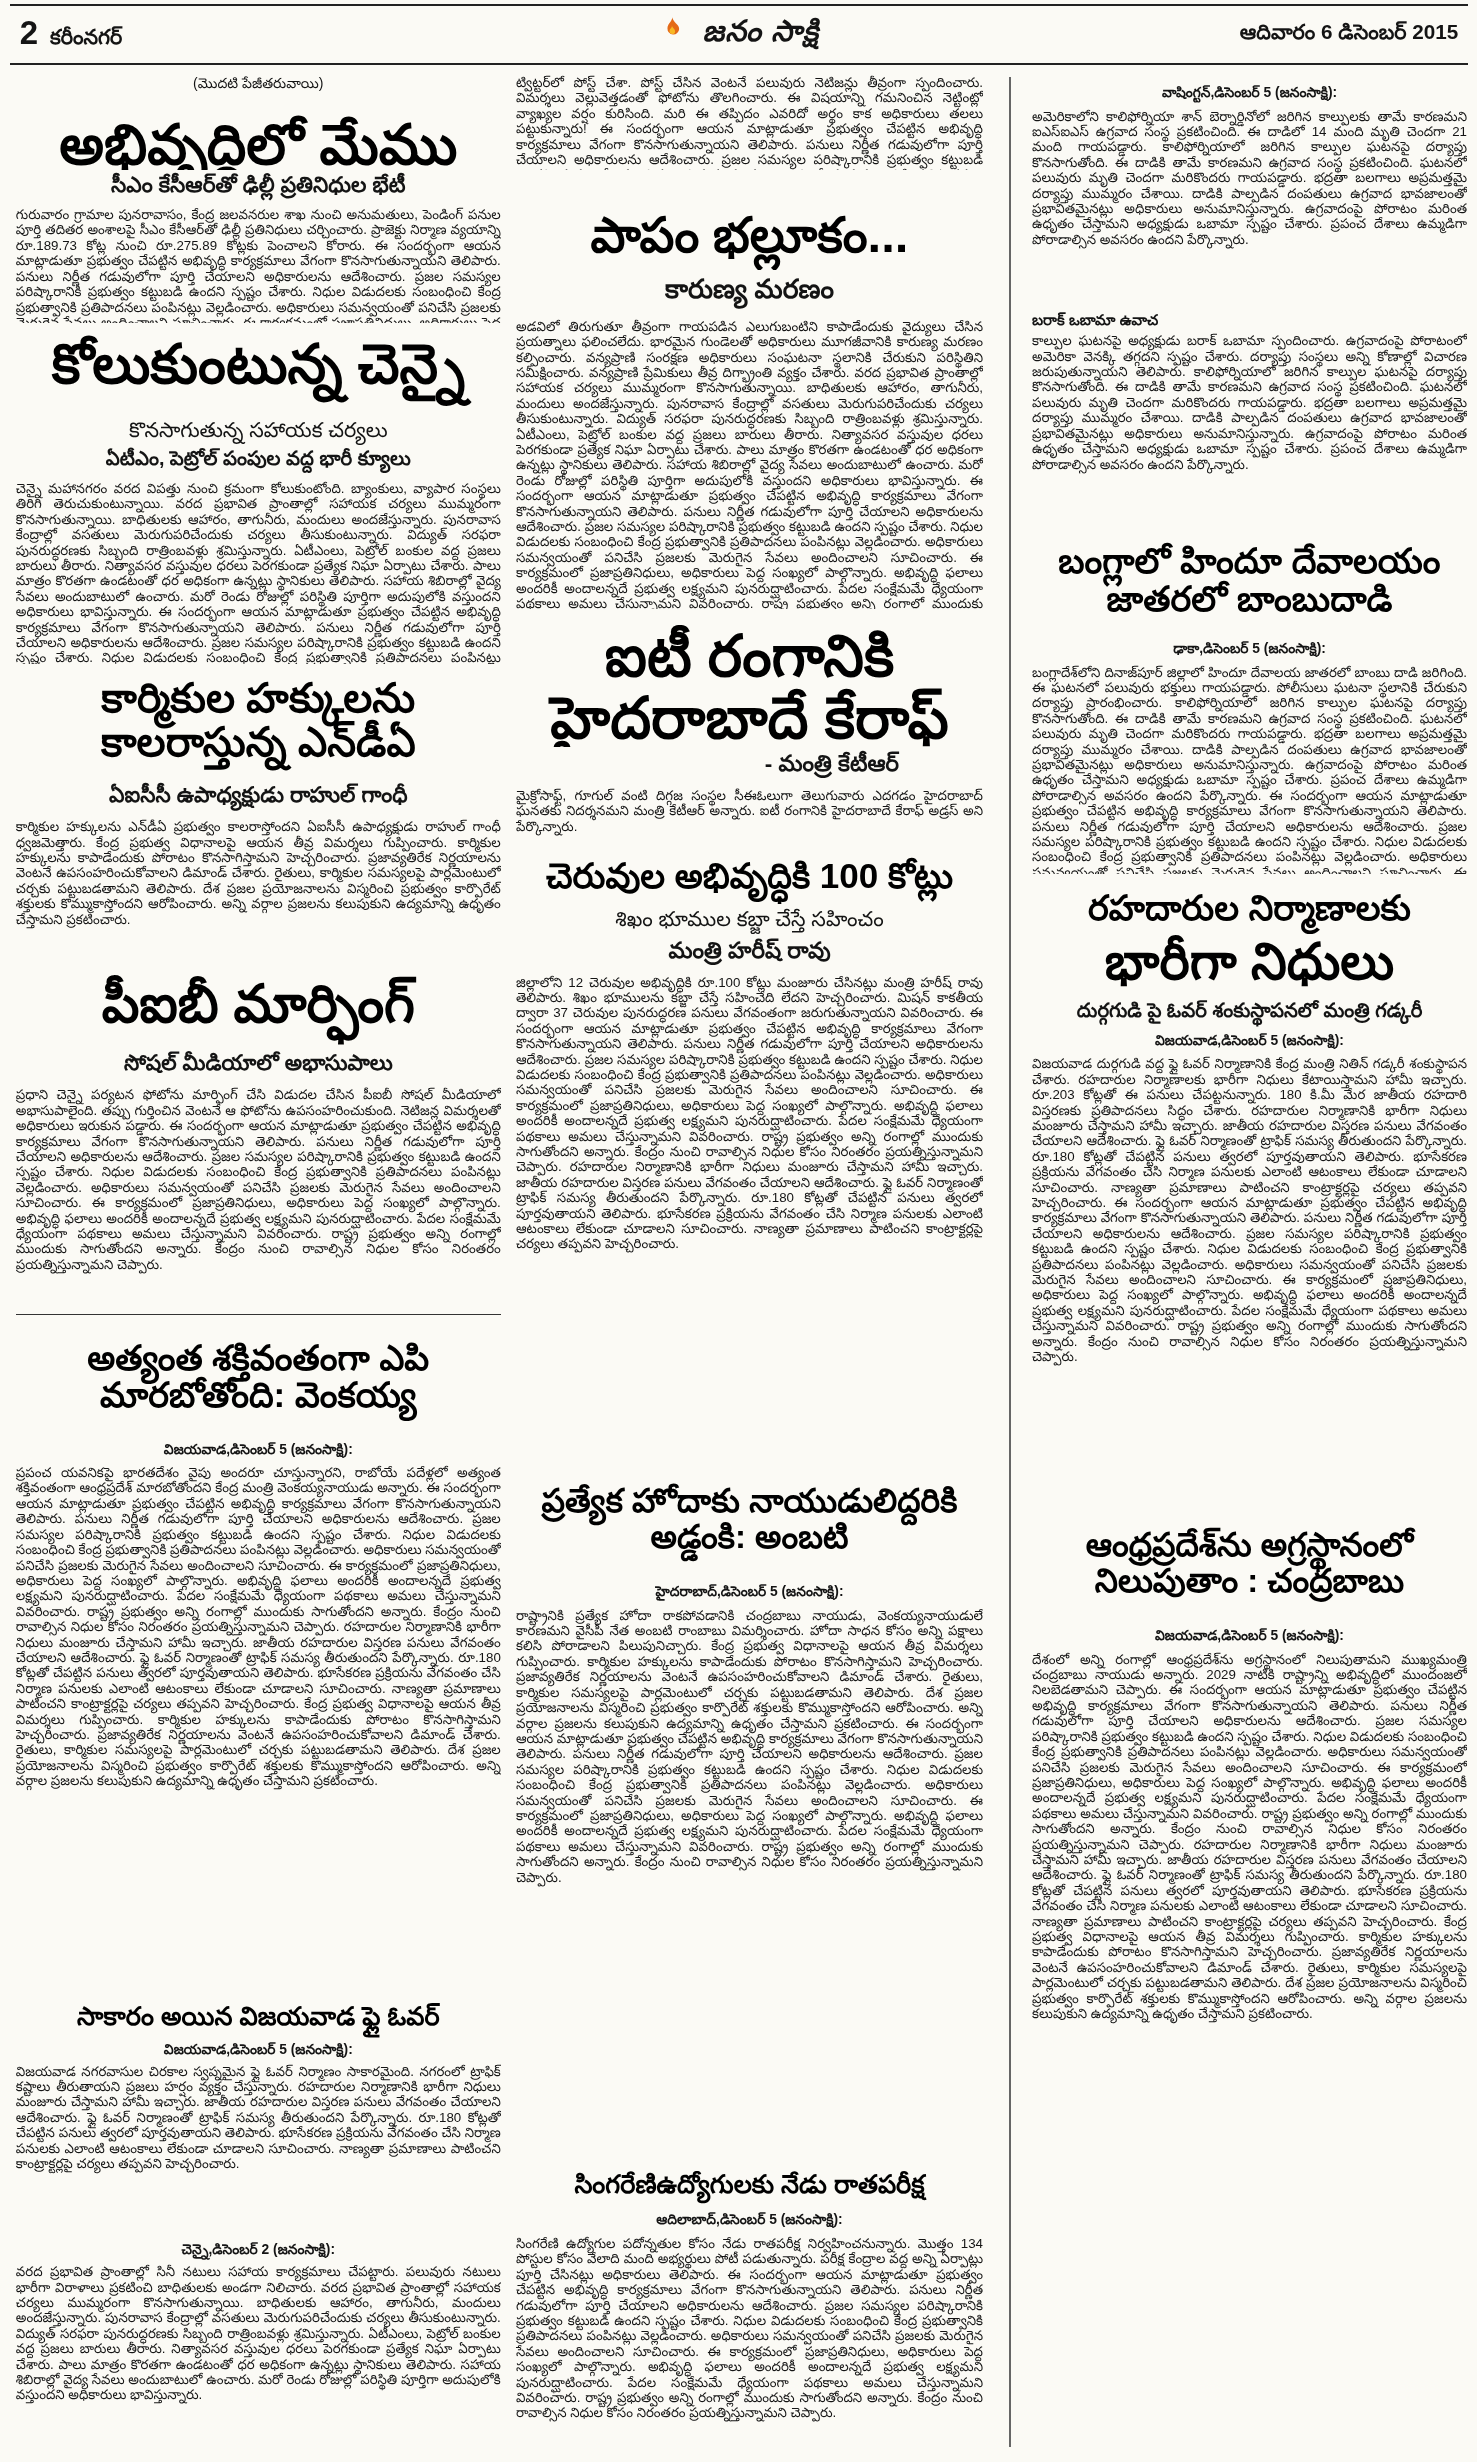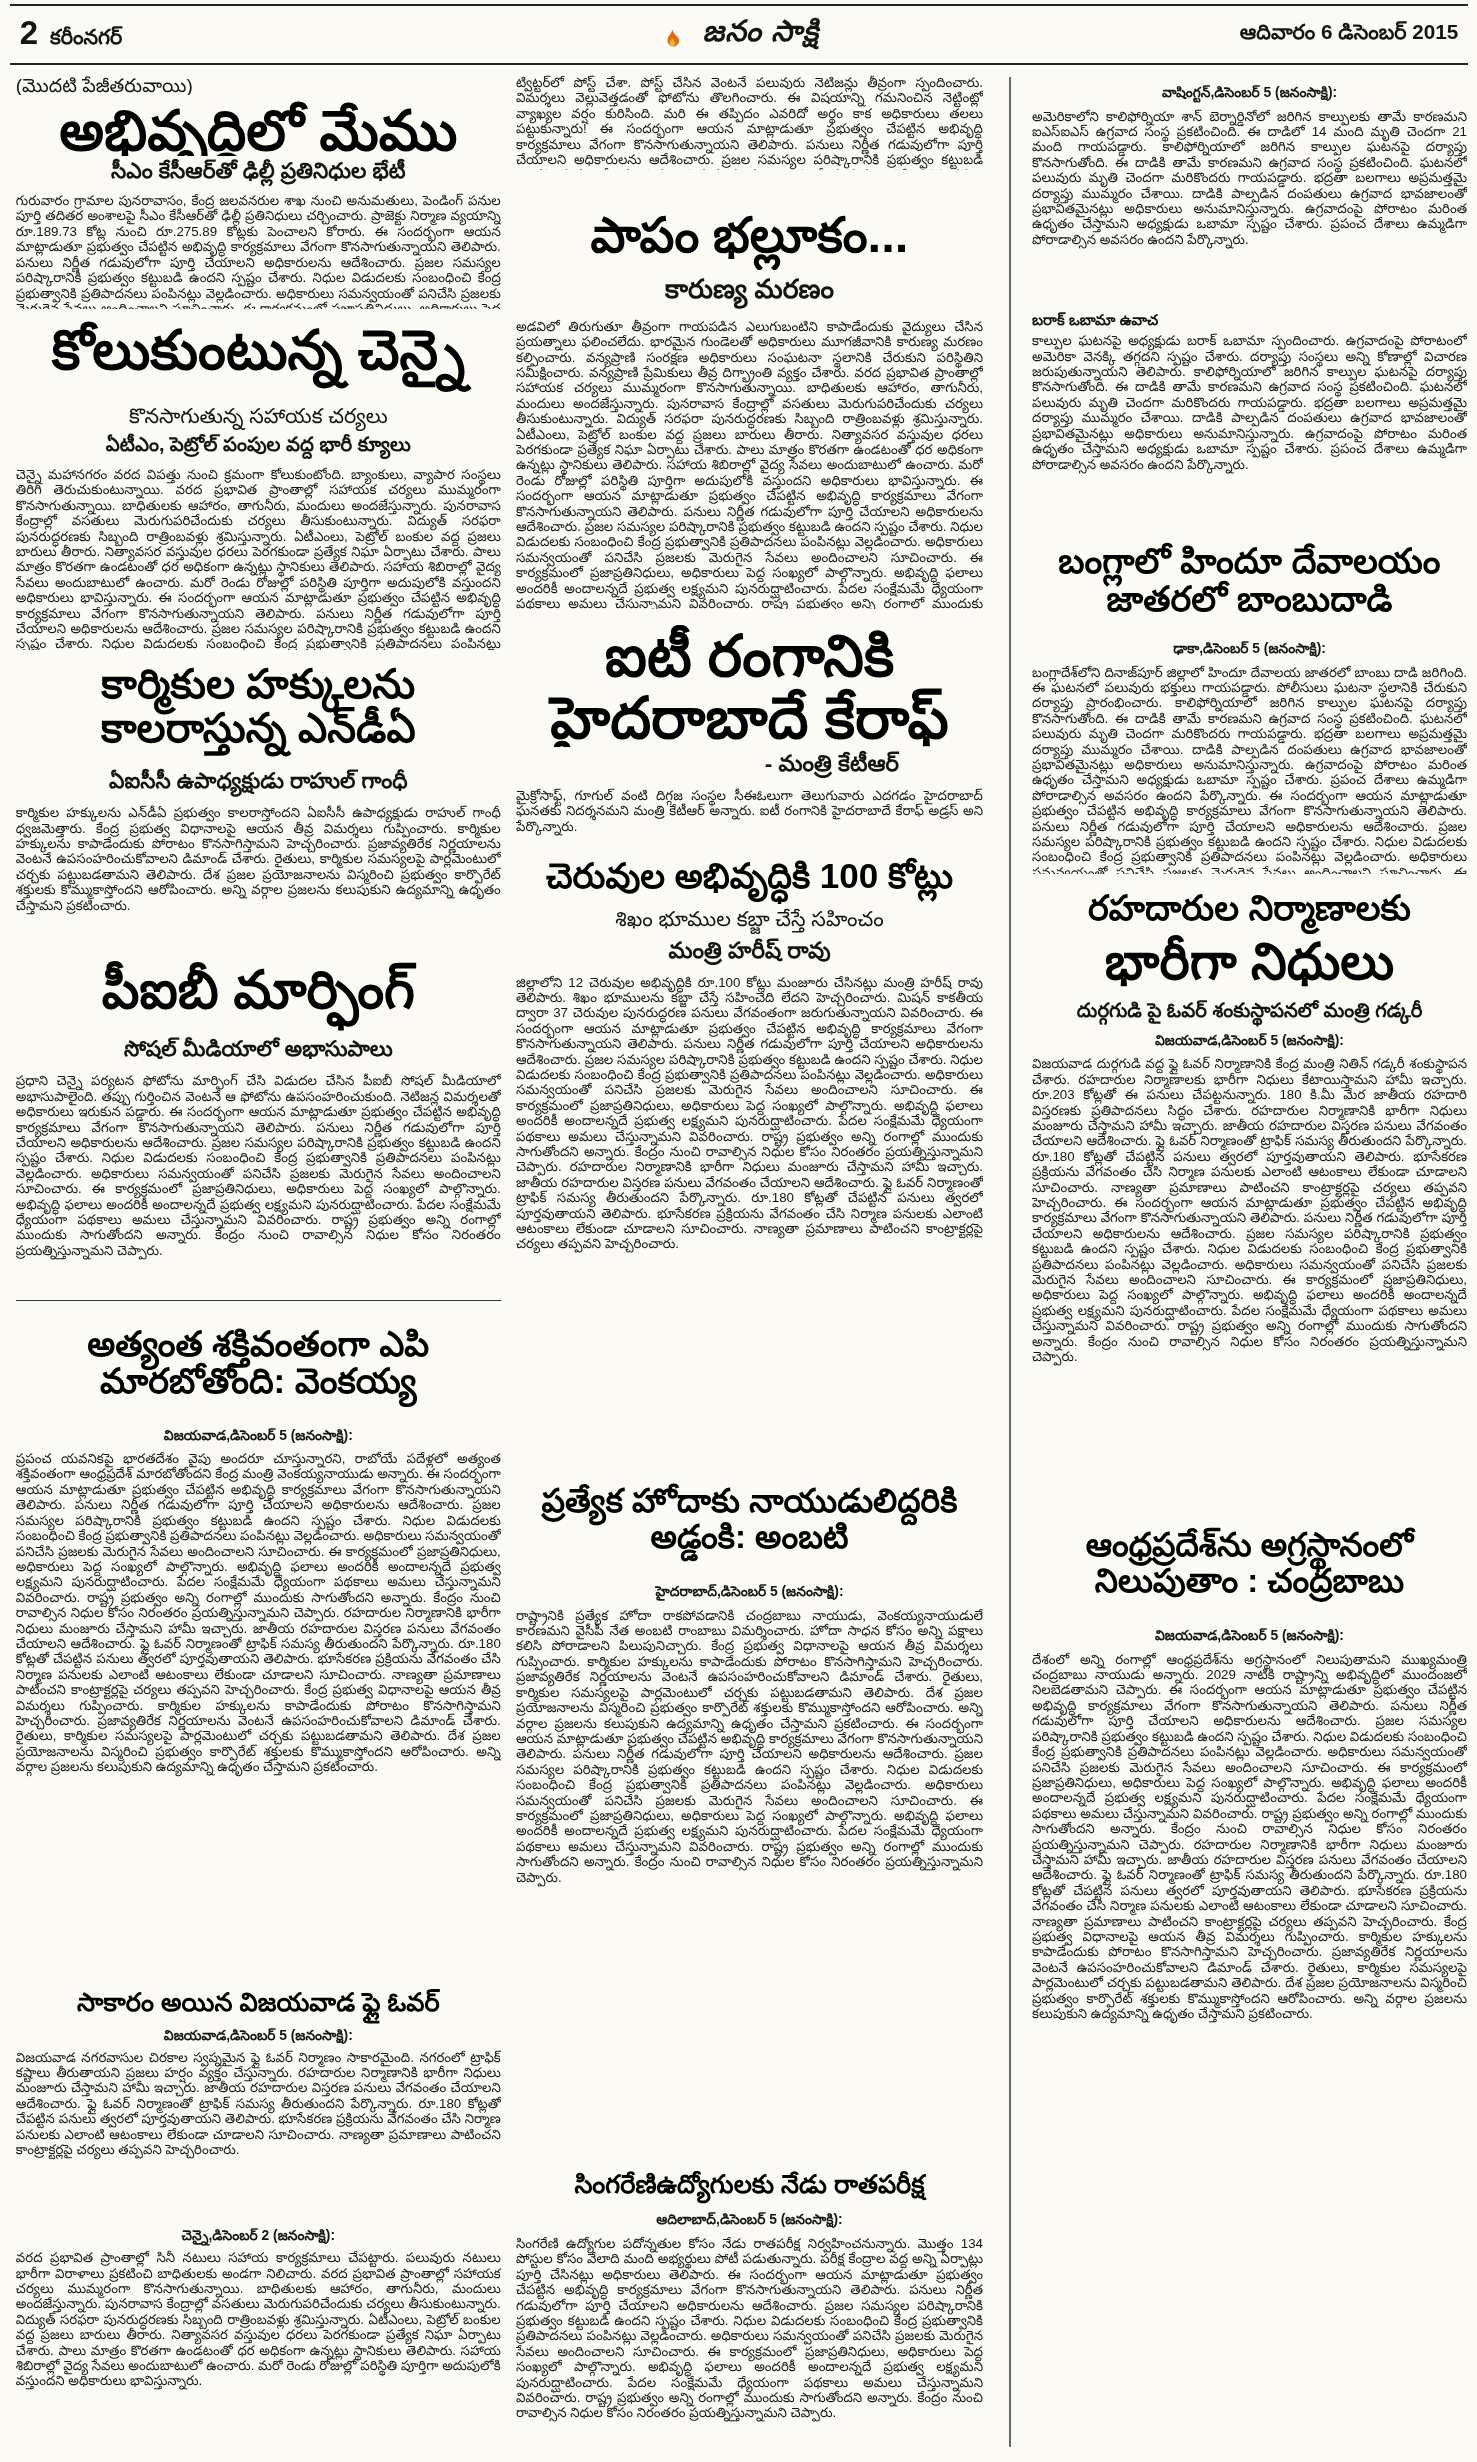--- a/index.html
+++ b/index.html
@@ -7,30 +7,30 @@
   body{height:2463px;position:relative;background:#fbfaf5;color:#141414;
        font-family:"Liberation Sans","DejaVu Sans",sans-serif;overflow:hidden}
 
   .header{position:absolute;left:9.9px;right:9.9px;top:3.9px;height:61px;
           border-top:2px solid #222;border-bottom:2px solid #222;
           display:flex;align-items:center;justify-content:space-between;padding:0 9.9px}
   .hleft{display:flex;align-items:baseline;gap:11.8px}
   .pageno{font-size:33px;font-weight:bold}
   .edition{font-size:20.7px;font-weight:bold}
   .masthead{position:absolute;left:50%;top:50%;transform:translate(-50%,-50%);
-            display:flex;align-items:flex-end;gap:18px}
+            display:flex;align-items:flex-start;gap:18px}
   .mtext{font-size:29.6px;font-weight:bold;font-style:italic;letter-spacing:1px}
   .hdate{font-size:20.7px;font-weight:bold}
 
   .colA{position:absolute;left:15.8px;top:75px;width:485px}
   .colB{position:absolute;left:516px;top:75px;width:467px}
   .colC{position:absolute;left:1032px;top:85px;width:435px}
   .vrule{position:absolute;left:1009px;top:77px;height:2370px;width:1.5px;background:#666}
 
-  .note{font-size:19px;height:19.7px;margin-bottom:6px;overflow:hidden}
+  .note{text-align:center;font-size:14px;height:19.7px;margin-bottom:20px;overflow:hidden}
   .head{font-weight:bold;text-align:center;line-height:1.08;color:#000;overflow:hidden}
   .sub{font-weight:bold;text-align:center;overflow:hidden;line-height:1.2}
   .subn{font-weight:normal}
   .dl{font-weight:bold;text-align:center;font-size:13.8px;height:19.7px;overflow:hidden}
   .body{font-size:13.3px;line-height:15.4px;text-align:justify;overflow:hidden}
   .byline{font-weight:bold;text-align:right;padding-right:84px;overflow:hidden}
   .innerhead{font-weight:bold;font-size:14.8px;height:19.7px;overflow:hidden}
   .hrule{border:none;border-top:1.5px solid #333}
 </style>
 </head>

